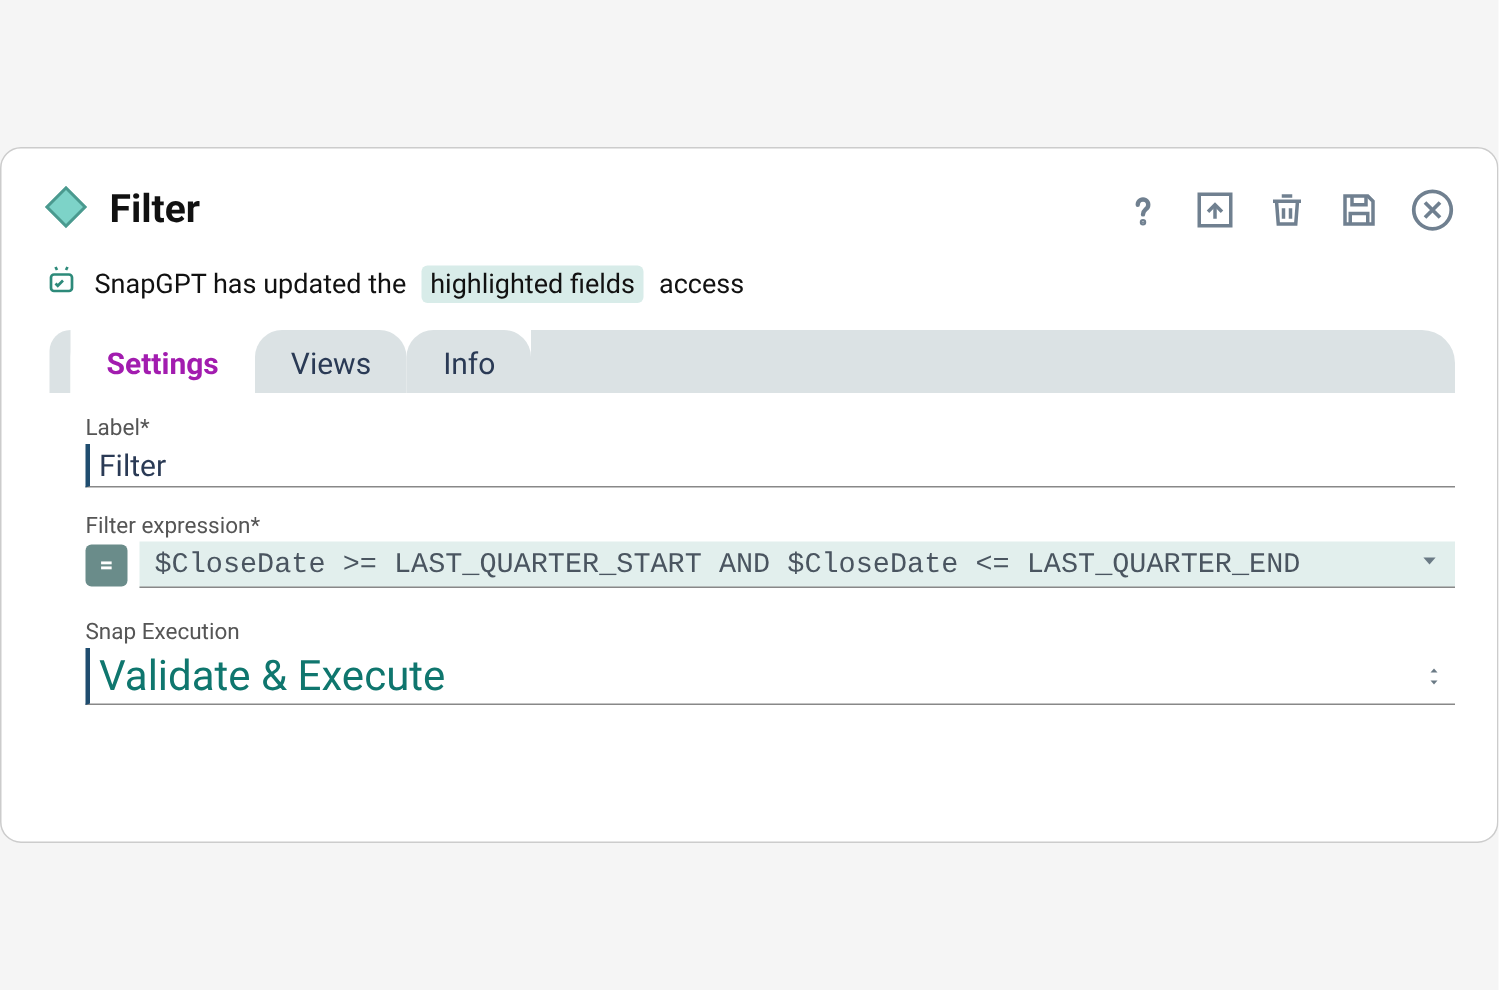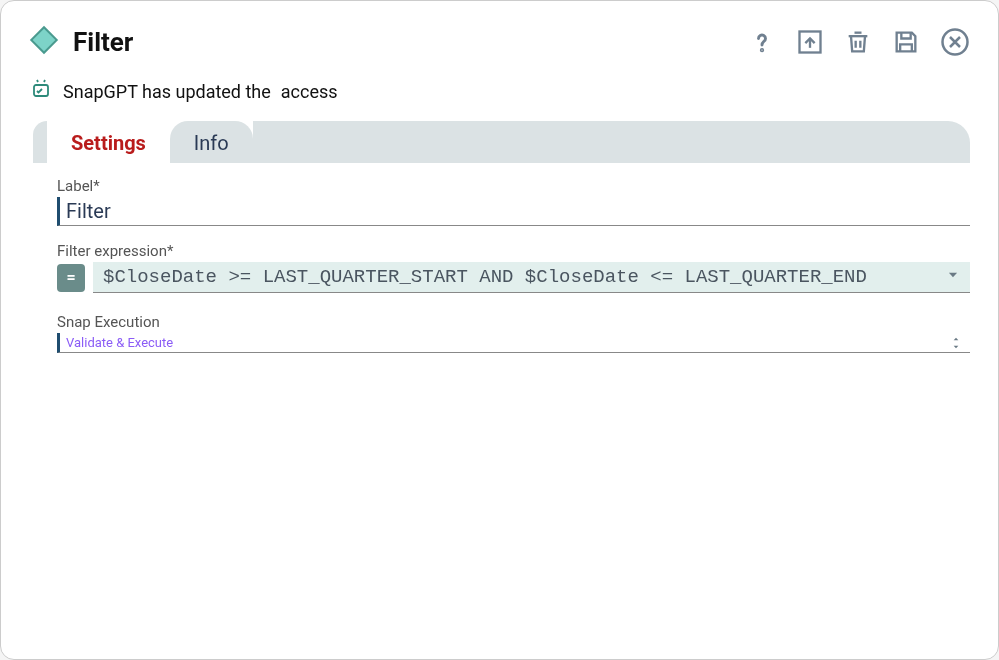--- a/index.html
+++ b/index.html
@@ -10,21 +10,21 @@
     body {
       font-family: -apple-system, BlinkMacSystemFont, "Segoe UI", Roboto, Helvetica, Arial, sans-serif;
       background: #f5f5f5;
       display: flex;
       align-items: center;
       justify-content: center;
       min-height: 100vh;
     }
     .dialog {
       width: 999px;
-      height: 660px;
+      height: 464px;
       background: #fff;
       border: 1px solid #ccc;
       border-radius: 14px;
       padding: 24px 28px;
       position: relative;
     }
     .header {
       display: flex;
       align-items: center;
       justify-content: space-between;
@@ -75,21 +75,21 @@
       font-size: 20px;
       cursor: pointer;
       color: #2a3a55;
       background: #dbe2e4;
       border-top-left-radius: 18px;
       border-top-right-radius: 18px;
       position: relative;
     }
     .tab.active {
       background: #fff;
-      color: #b91c1c;
+      color: #a21caf;
       font-weight: 700;
       z-index: 2;
     }
     .tab.inactive {
       z-index: 1;
     }
     .tab-spacer {
       flex: 1;
       background: #dbe2e4;
       border-top-right-radius: 22px;
@@ -176,22 +176,22 @@
       font-size: 19px;
       color: #111;
     }
     .select-wrap {
       position: relative;
       border-left: 3px solid #1f4d6f;
       border-bottom: 1px solid #888;
       padding: 2px 34px 2px 6px;
     }
     .select-wrap .value {
-      font-size: 13px;
-      color: #8b5cf6;
+      font-size: 28px;
+      color: #0f766e;
     }
     .select-wrap .spinner {
       position: absolute;
       right: 8px;
       top: 50%;
       transform: translateY(-50%);
       display: flex;
       flex-direction: column;
       gap: 0px;
       color: #6a7a85;
@@ -251,26 +251,28 @@
 
   <div class="notice">
     <span>
       <svg width="24" height="24" viewBox="0 0 24 24" fill="none" stroke="#2d8a7a" stroke-width="1.8">
         <rect x="5" y="8" width="14" height="11" rx="2"></rect>
         <path d="M9 5l-1-2M15 5l1-2"></path>
         <path d="M8 14l1.5 1.5L13 12"></path>
       </svg>
     </span>
     <span>SnapGPT has updated the</span>
+    <span class="hl">highlighted fields</span>
     <span>access</span>
   </div>
 
   <div class="tabs-row">
     <div class="tab-lead"></div>
     <div class="tab active">Settings</div>
+    <div class="tab inactive">Views</div>
     <div class="tab inactive">Info</div>
     <div class="tab-spacer"></div>
   </div>
 
   <div class="tab-body">
 
     <div class="field-label">Label*</div>
     <div class="input-wrap">
       <input type="text" value="Filter" style="">
     </div>

